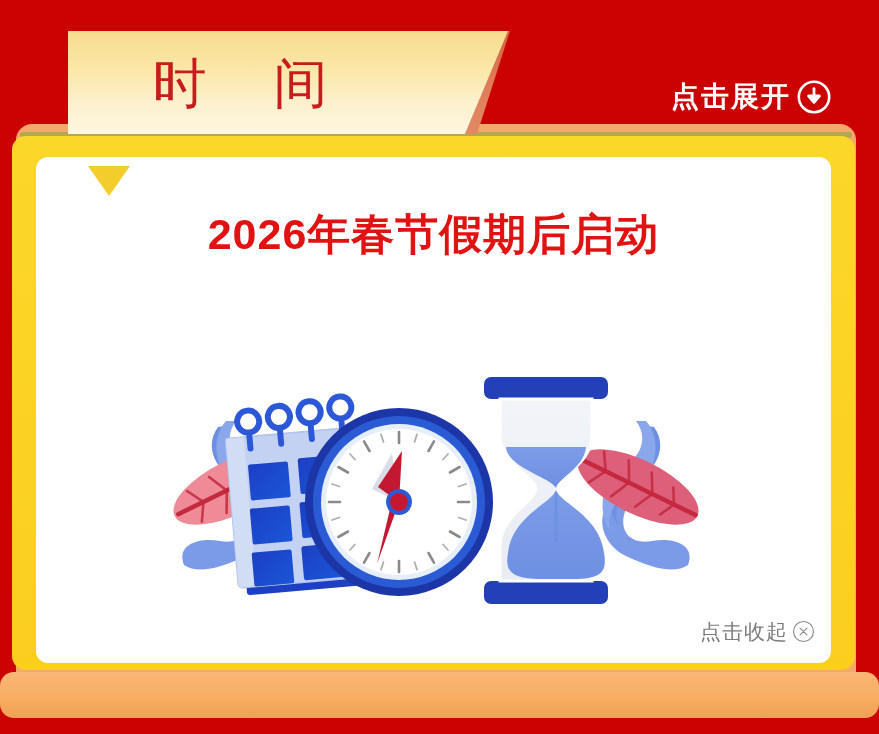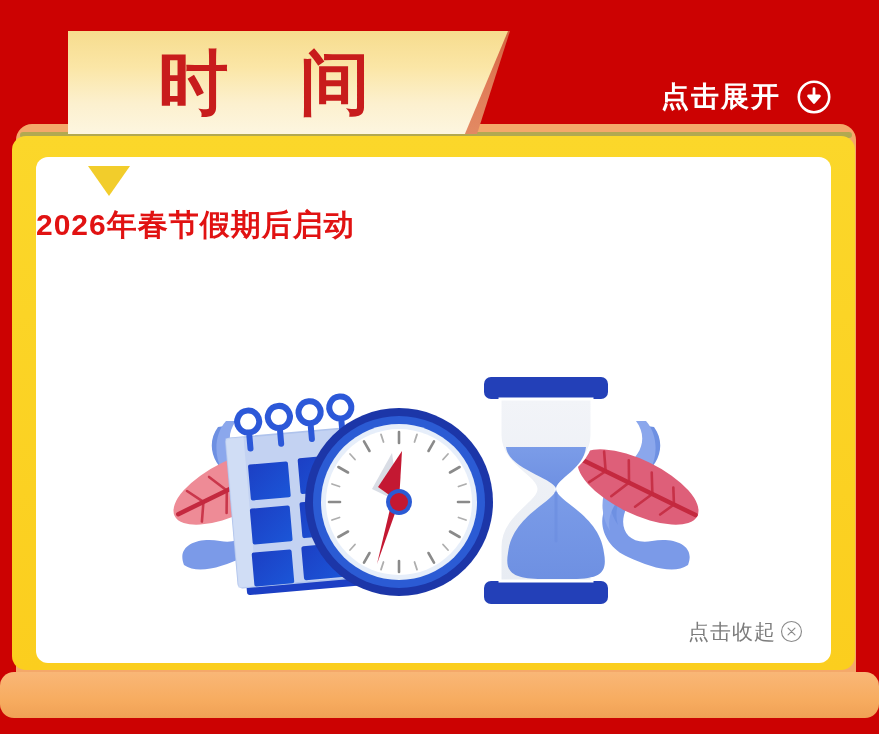--- a/index.html
+++ b/index.html
@@ -23,31 +23,30 @@
   .header-tab-accent {
     position:absolute; left:360px; top:31px; width:150px; height:103px;
     background:linear-gradient(180deg,#D4633F 0%,#E07B58 50%,#E28A63 100%);
     clip-path: polygon(48% 0, 100% 0, 78% 100%, 26% 100%);
     z-index:4;
   }
   .header-tab-title {
     position:absolute; left:0; top:0; width:440px; height:103px;
     display:flex; align-items:center; justify-content:center;
     padding-right:96px;
-    font-size:70px; font-weight:bold; color:#C81C1C;
+    font-size:54px; font-weight:normal; color:#C81C1C;
     letter-spacing:26px; text-indent:26px;
     line-height:1;
     z-index:6;
-    margin-left:24px;
   }
 
   
   .expand-ctrl {
     position:absolute; right:48px; top:80px;
-    display:flex; align-items:center; gap:16px;
+    display:flex; align-items:center; gap:6px;
     z-index:7; cursor:pointer;
   }
   .expand-label {
     color:#FFFFFF; font-size:28px; font-weight:bold; letter-spacing:2px;
     line-height:1; white-space:nowrap;
   }
   .expand-icon { width:34px; height:34px; display:block; }
 
   
   .card-shadow {
@@ -79,33 +78,33 @@
     width:0; height:0;
     border-left:21px solid transparent;
     border-right:21px solid transparent;
     border-top:30px solid #F2CD2B;
     z-index:6;
   }
 
   
   .card-title {
     position:absolute; left:0; top:48px; width:795px;
-    text-align:left; color:#E11212;
-    font-size:30px; font-weight:bold; line-height:1.35;
+    text-align:center; color:#E11212;
+    font-size:43px; font-weight:bold; line-height:1.35;
     letter-spacing:1px;
   }
   .card-title .line { display:block; }
 
   
   .illustration { position:absolute; left:120px; top:212px; width:560px; height:245px; }
   .illustration svg { display:block; width:100%; height:100%; }
 
   
   .collapse-ctrl {
-    position:absolute; right:28px; bottom:20px;
+    position:absolute; right:16px; bottom:20px;
     display:flex; align-items:center; gap:4px;
     cursor:pointer; z-index:8;
   }
   .collapse-label {
     font-size:21px; color:#7C7C7C; letter-spacing:1px; line-height:1; white-space:nowrap;
   }
   .collapse-icon { width:23px; height:23px; display:block; }
 </style>
 </head>
 <body>

